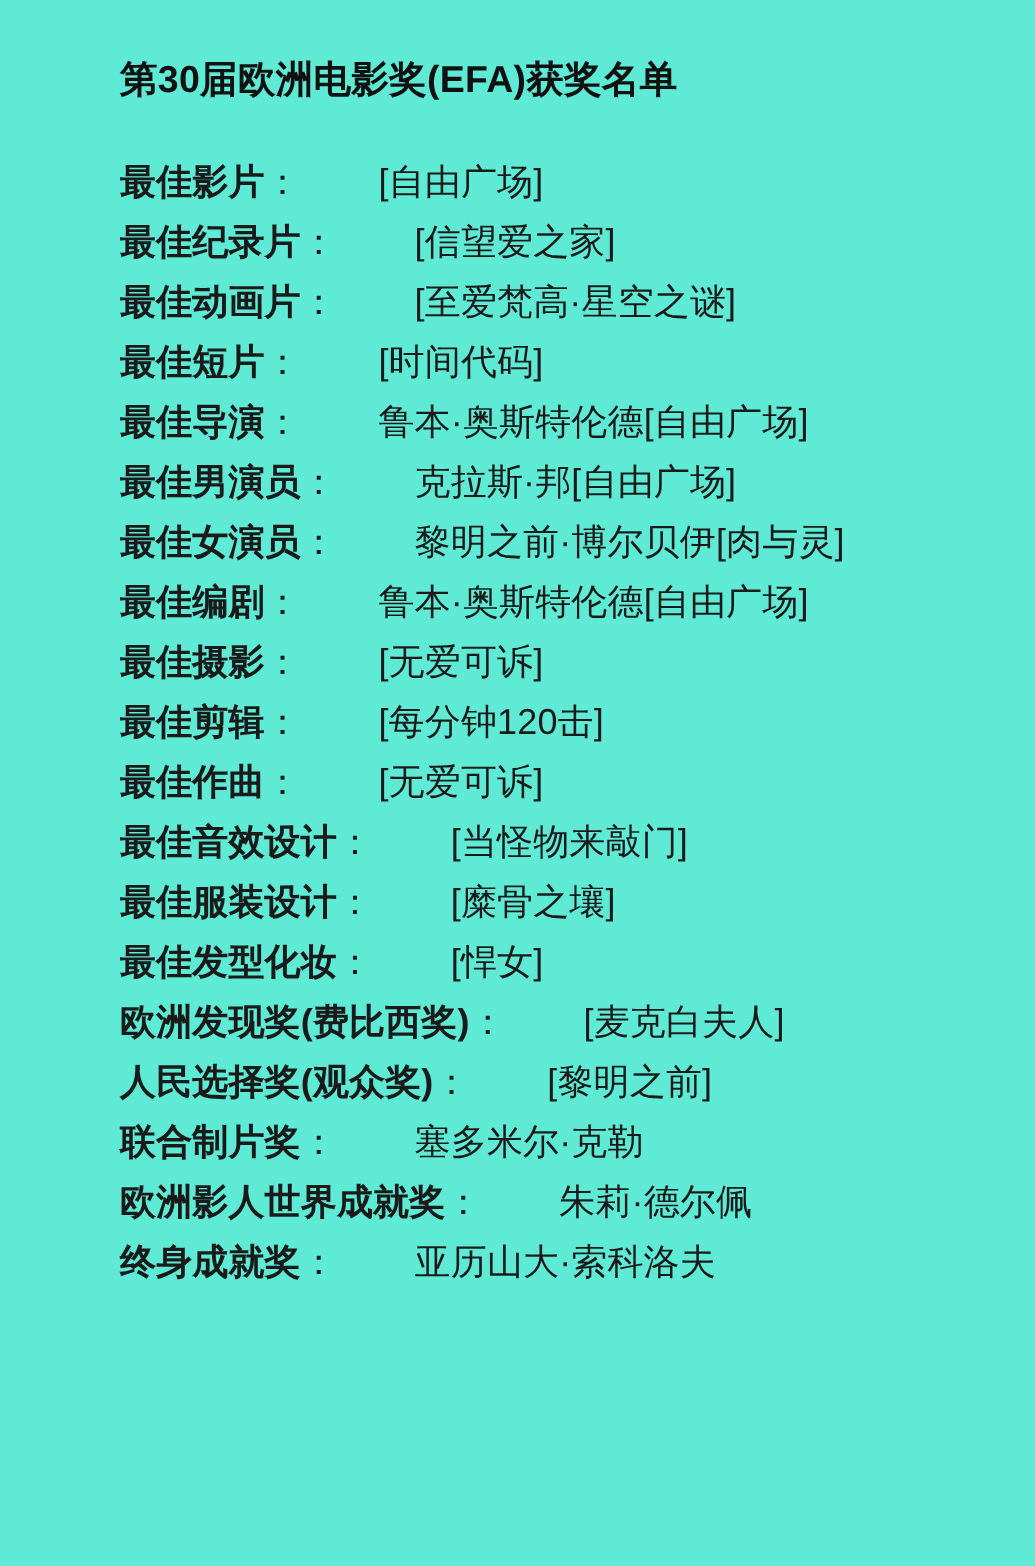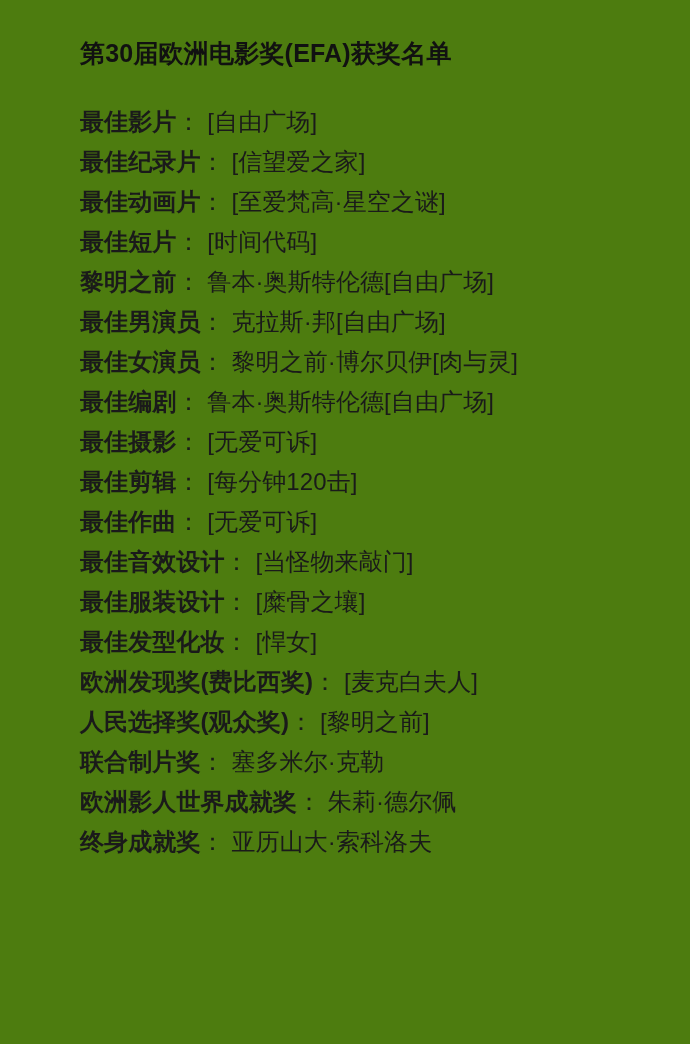--- a/index.html
+++ b/index.html
@@ -12,21 +12,21 @@
     height: 1044px;
     font-family: "Liberation Sans", "DejaVu Sans", sans-serif;
     color: #1a1a1a;
     overflow: hidden;
   }
   .page {
     box-sizing: border-box;
     width: 690px;
     height: 1044px;
     padding: 38px 30px 20px 80px;
-    background: #4d7c0f;
+    background: #5eead4;
   }
   .doc-title {
     font-size: 25px;
     font-weight: 700;
     line-height: 1.2;
     letter-spacing: 0.2px;
     color: #111111;
     margin: 0 0 34px 0;
     white-space: nowrap;
   }
@@ -44,33 +44,34 @@
     letter-spacing: 0.1px;
   }
   .award-category {
     font-weight: 700;
   }
   .award-sep {
     font-weight: 400;
   }
   .award-value {
     font-weight: 400;
+    margin-left: 45px;
   }
 </style>
 </head>
 <body>
 
 <div class="page">
   <h1 class="doc-title">第30届欧洲电影奖(EFA)获奖名单</h1>
   <ul class="award-list">
       <li class="award-row"><span class="award-category">最佳影片</span><span class="award-sep">：</span> <span class="award-value">[自由广场]</span></li>
       <li class="award-row"><span class="award-category">最佳纪录片</span><span class="award-sep">：</span> <span class="award-value">[信望爱之家]</span></li>
       <li class="award-row"><span class="award-category">最佳动画片</span><span class="award-sep">：</span> <span class="award-value">[至爱梵高·星空之谜]</span></li>
       <li class="award-row"><span class="award-category">最佳短片</span><span class="award-sep">：</span> <span class="award-value">[时间代码]</span></li>
-      <li class="award-row"><span class="award-category">黎明之前</span><span class="award-sep">：</span> <span class="award-value">鲁本·奥斯特伦德[自由广场]</span></li>
+      <li class="award-row"><span class="award-category">最佳导演</span><span class="award-sep">：</span> <span class="award-value">鲁本·奥斯特伦德[自由广场]</span></li>
       <li class="award-row"><span class="award-category">最佳男演员</span><span class="award-sep">：</span> <span class="award-value">克拉斯·邦[自由广场]</span></li>
       <li class="award-row"><span class="award-category">最佳女演员</span><span class="award-sep">：</span> <span class="award-value">黎明之前·博尔贝伊[肉与灵]</span></li>
       <li class="award-row"><span class="award-category">最佳编剧</span><span class="award-sep">：</span> <span class="award-value">鲁本·奥斯特伦德[自由广场]</span></li>
       <li class="award-row"><span class="award-category">最佳摄影</span><span class="award-sep">：</span> <span class="award-value">[无爱可诉]</span></li>
       <li class="award-row"><span class="award-category">最佳剪辑</span><span class="award-sep">：</span> <span class="award-value">[每分钟120击]</span></li>
       <li class="award-row"><span class="award-category">最佳作曲</span><span class="award-sep">：</span> <span class="award-value">[无爱可诉]</span></li>
       <li class="award-row"><span class="award-category">最佳音效设计</span><span class="award-sep">：</span> <span class="award-value">[当怪物来敲门]</span></li>
       <li class="award-row"><span class="award-category">最佳服装设计</span><span class="award-sep">：</span> <span class="award-value">[糜骨之壤]</span></li>
       <li class="award-row"><span class="award-category">最佳发型化妆</span><span class="award-sep">：</span> <span class="award-value">[悍女]</span></li>
       <li class="award-row"><span class="award-category">欧洲发现奖(费比西奖)</span><span class="award-sep">：</span> <span class="award-value">[麦克白夫人]</span></li>

